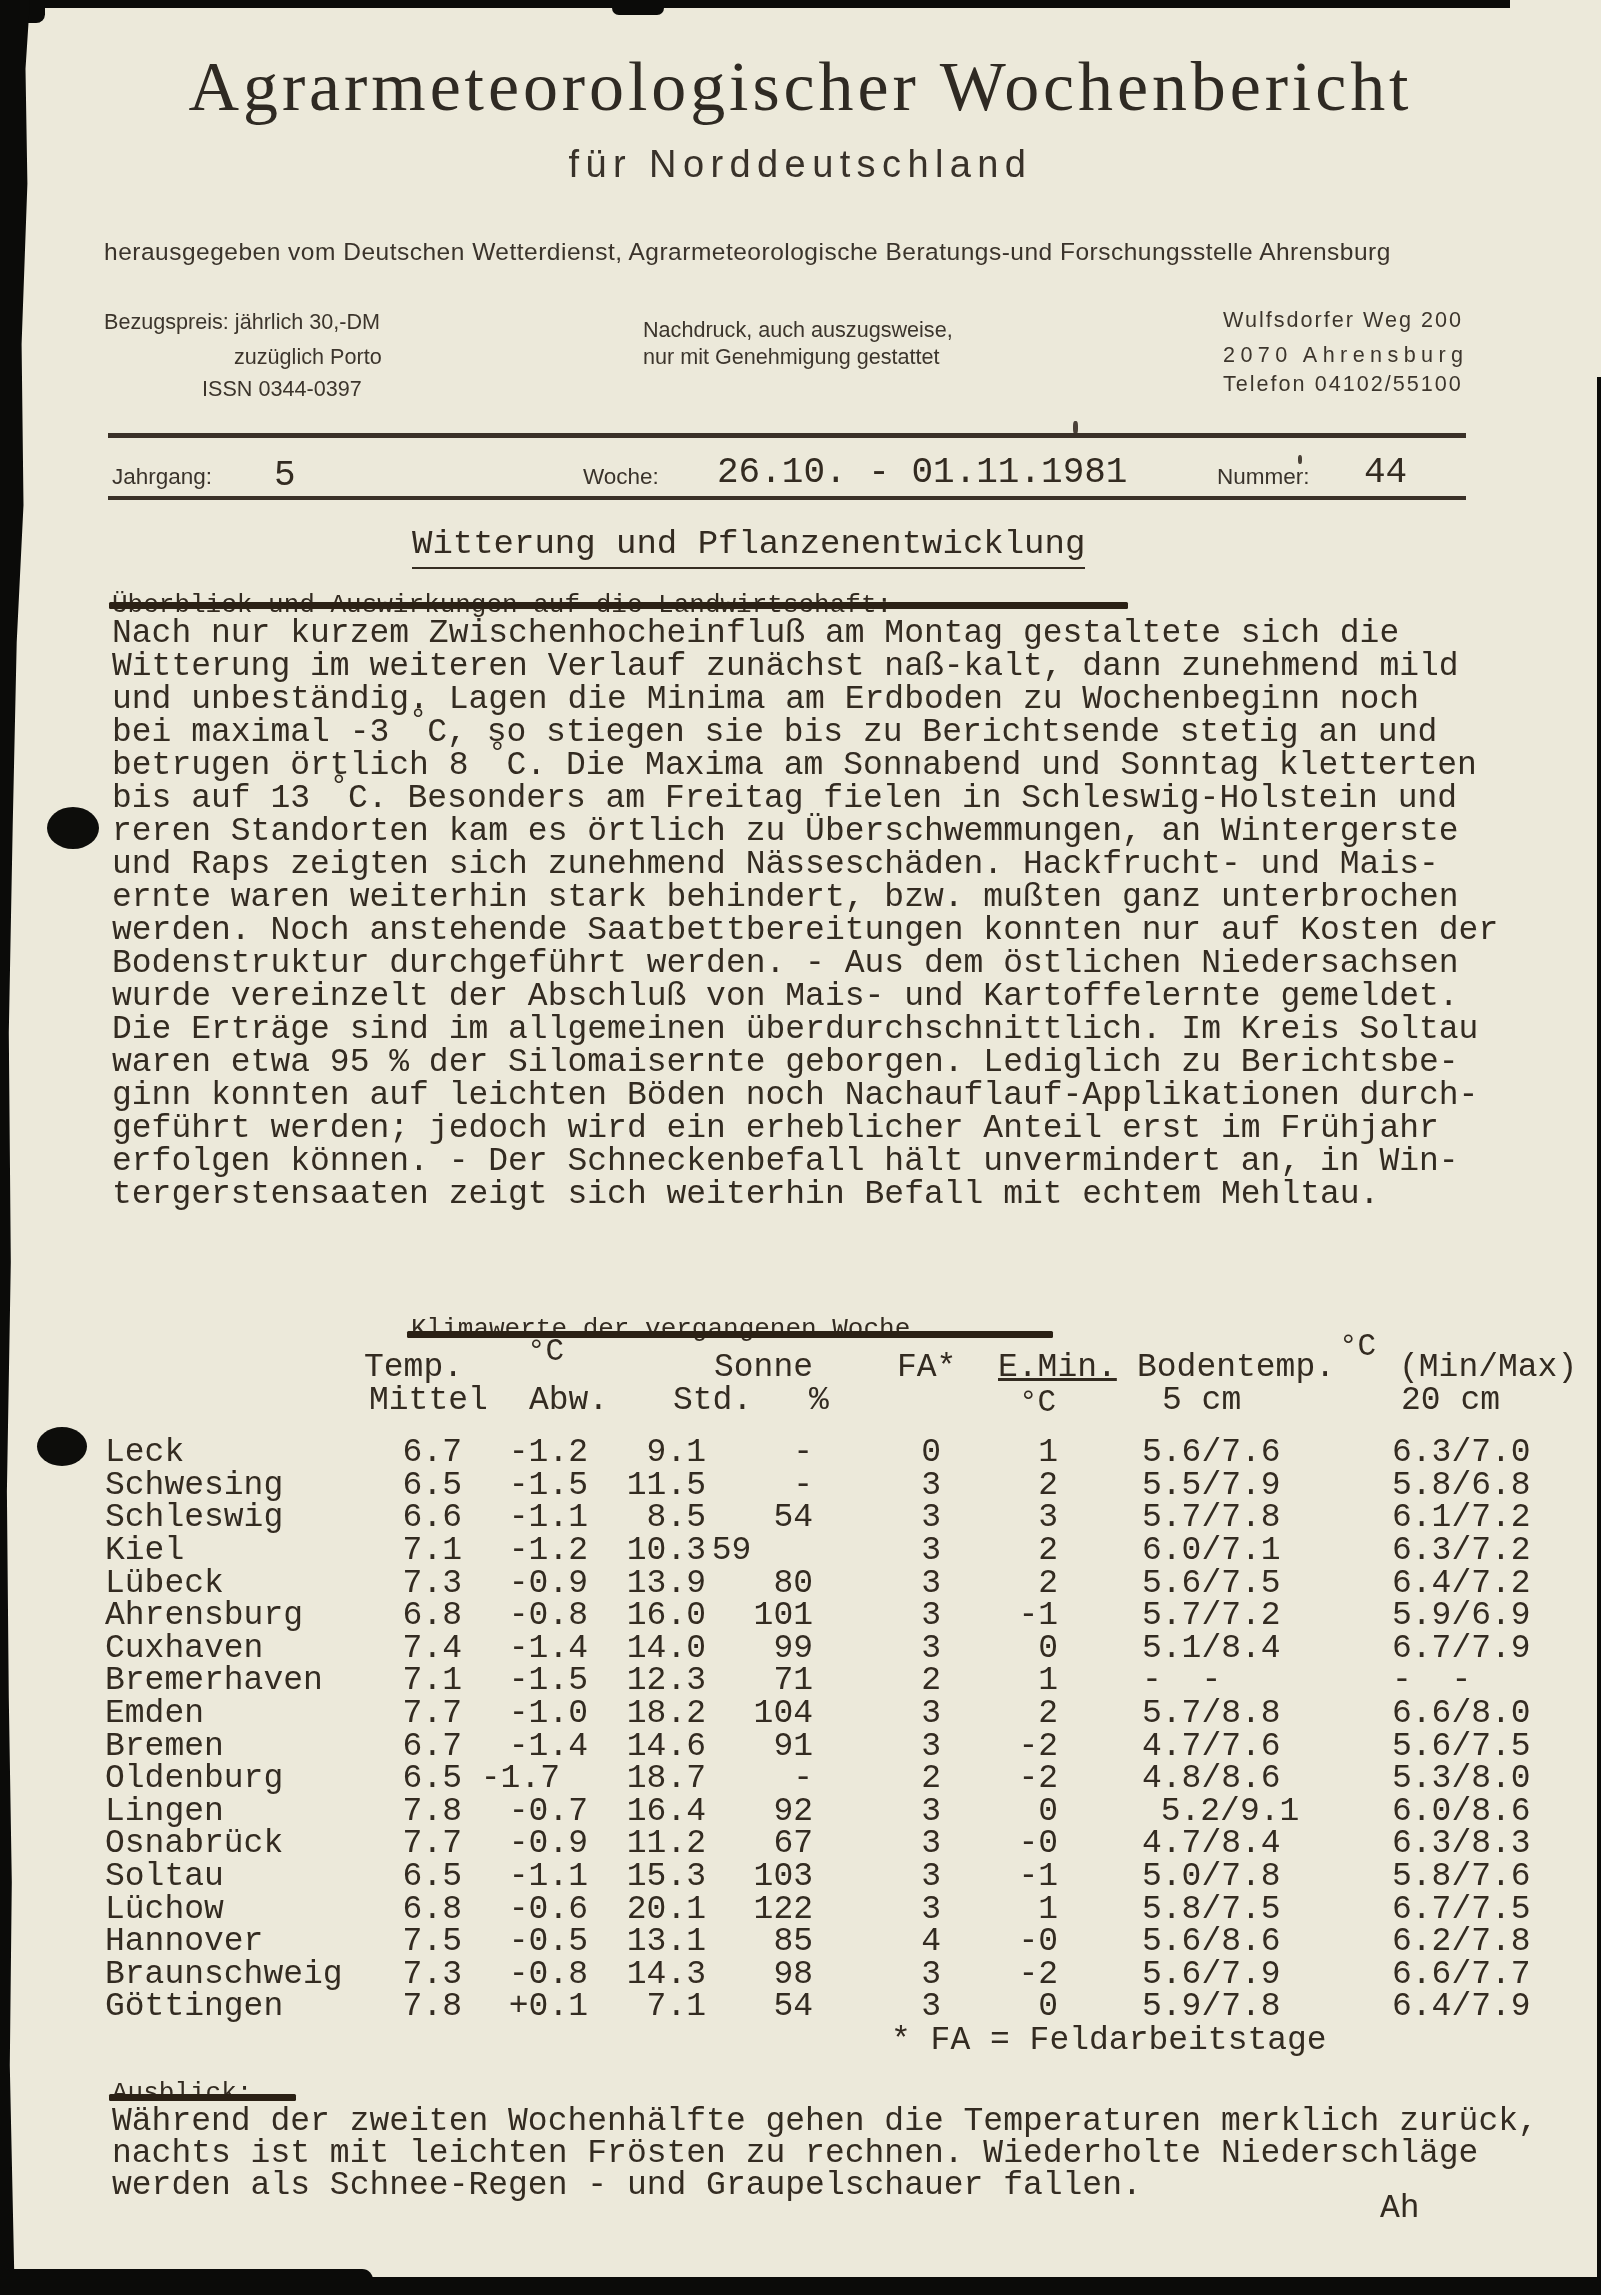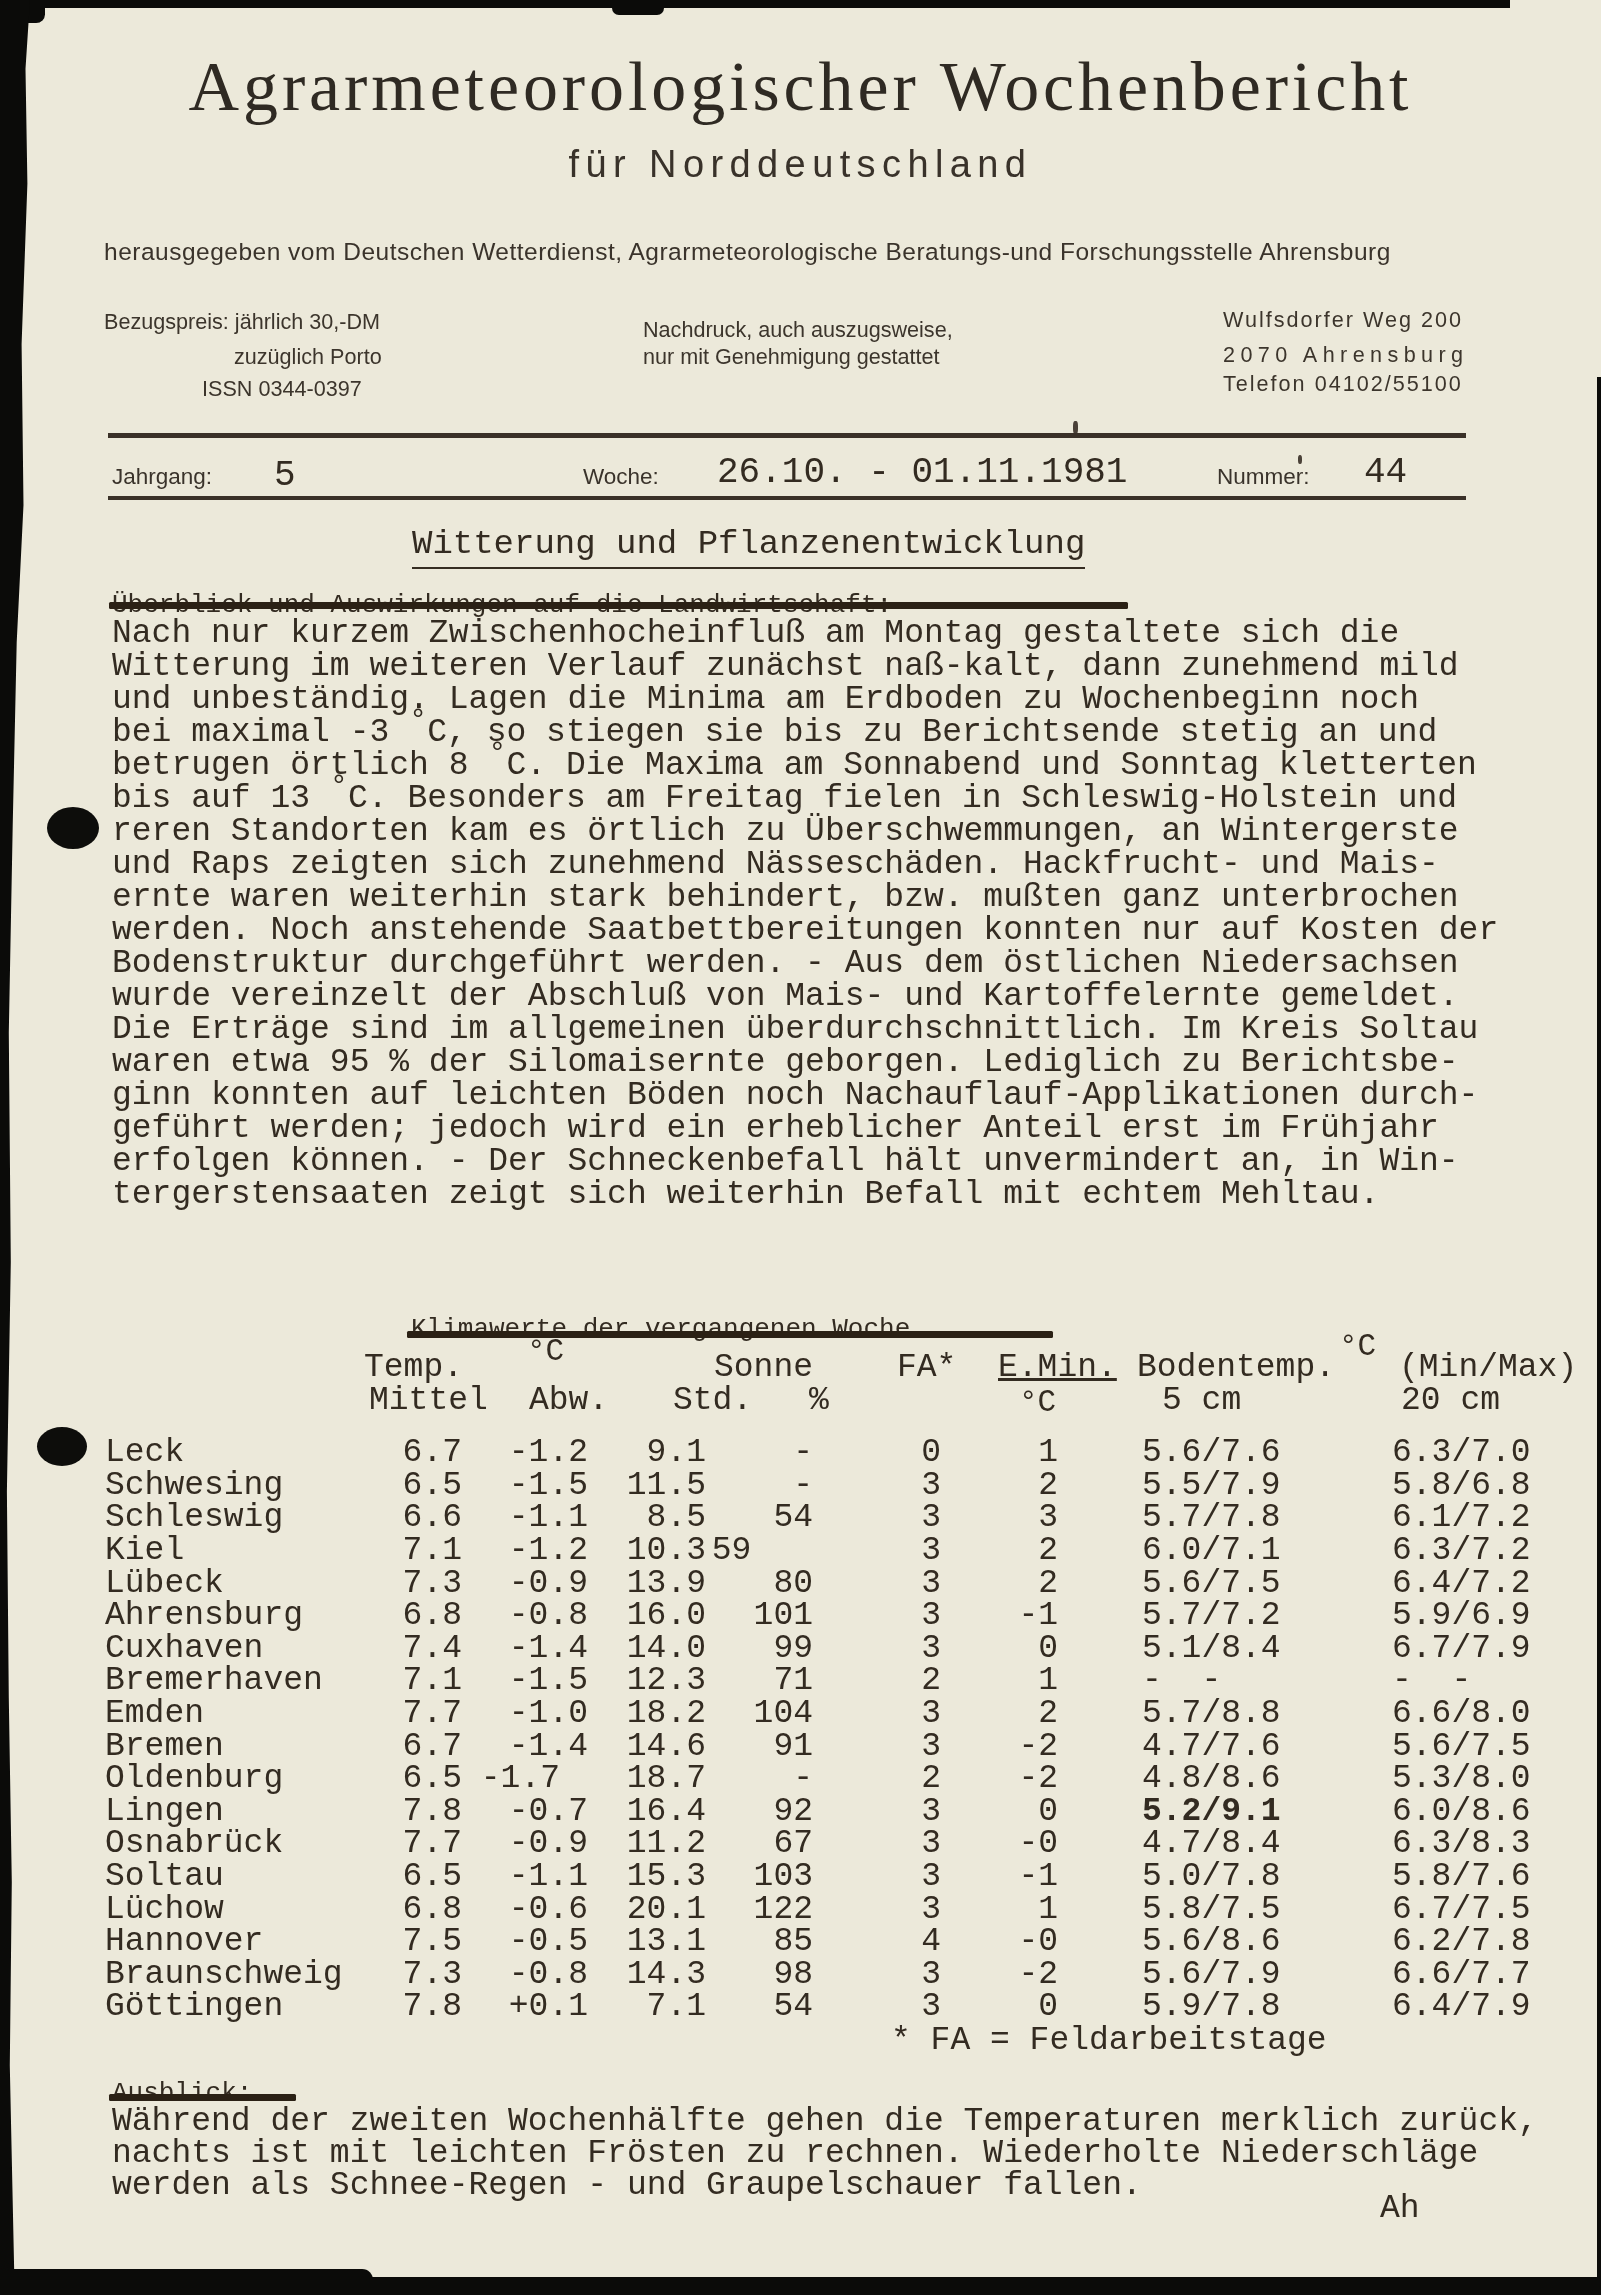--- a/index.html
+++ b/index.html
@@ -264,21 +264,21 @@
         <span class="cell" style="left: 1392px; width: 176px; text-align: left;">5.3/8.0</span>
       </div>
       <div class="trow" style="top: 1796px;">
         <span class="cell" style="left: 105px; width: 304px; text-align: left;">Lingen</span>
         <span class="cell" style="left: 314px; width: 148px; text-align: right;">7.8</span>
         <span class="cell" style="left: 462px; width: 126px; text-align: right;">-0.7</span>
         <span class="cell" style="left: 588px; width: 118px; text-align: right;">16.4</span>
         <span class="cell" style="left: 706px; width: 107px; text-align: right;">92</span>
         <span class="cell" style="left: 813px; width: 128px; text-align: right;">3</span>
         <span class="cell" style="left: 941px; width: 117px; text-align: right;">0</span>
-        <span class="cell" style="left: 1142px; width: 176px; text-align: left; font-weight: bold;">5.2/9.1</span>
+        <span class="cell" style="left: 1142px; width: 176px; text-align: center;">5.2/9.1</span>
         <span class="cell" style="left: 1392px; width: 176px; text-align: left;">6.0/8.6</span>
       </div>
       <div class="trow" style="top: 1828px;">
         <span class="cell" style="left: 105px; width: 304px; text-align: left;">Osnabrück</span>
         <span class="cell" style="left: 314px; width: 148px; text-align: right;">7.7</span>
         <span class="cell" style="left: 462px; width: 126px; text-align: right;">-0.9</span>
         <span class="cell" style="left: 588px; width: 118px; text-align: right;">11.2</span>
         <span class="cell" style="left: 706px; width: 107px; text-align: right;">67</span>
         <span class="cell" style="left: 813px; width: 128px; text-align: right;">3</span>
         <span class="cell" style="left: 941px; width: 117px; text-align: right;">-0</span>

